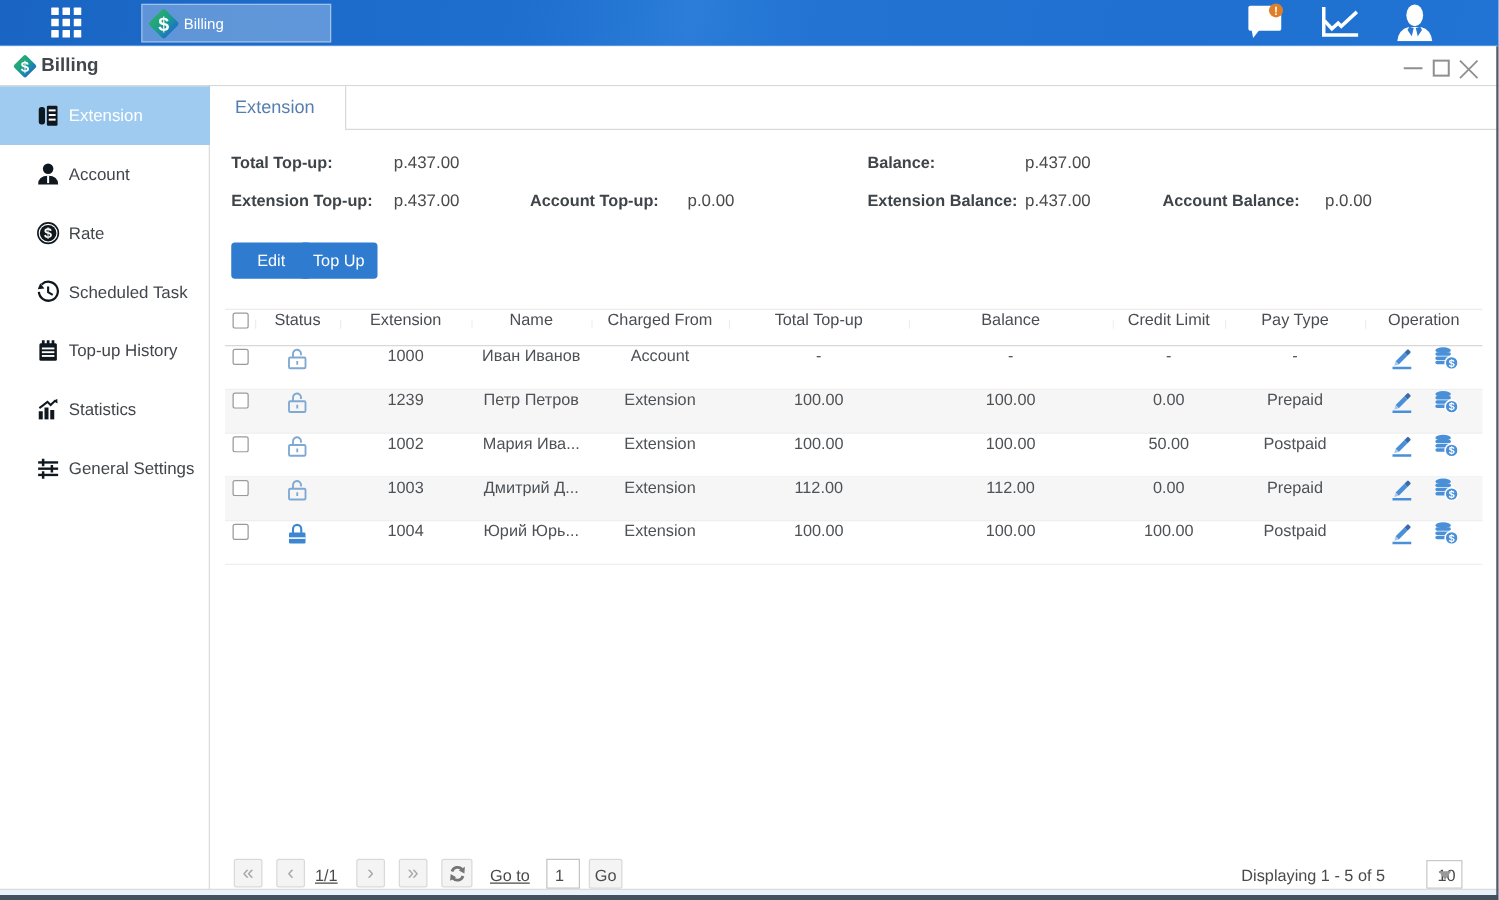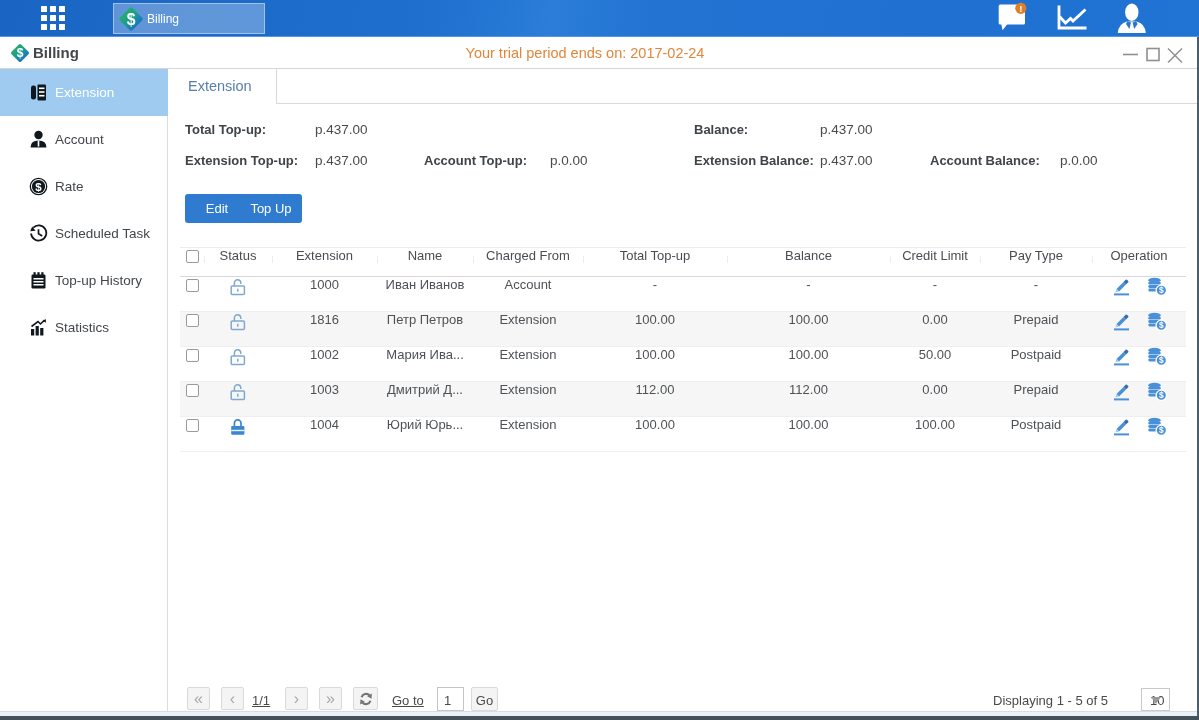--- a/index.html
+++ b/index.html
@@ -130,21 +130,20 @@
     <ellipse cx="17.8" cy="10.2" rx="6.7" ry="8.7" fill="#fff"></ellipse>
   </svg>
 </div>
 
 <div class="titlebar">
   <svg class="dia2" width="20" height="20" viewBox="0 0 24 24">
     <rect x="3.8" y="3.8" width="16.4" height="16.4" rx="2" transform="rotate(45 12 12)" fill="url(#dg)"></rect>
     <text x="12" y="17.2" font-size="14.5" font-weight="bold" fill="#fff" text-anchor="middle" font-family="Liberation Sans">$</text>
   </svg>
   <div class="tt">Billing</div>
-  <div class="trial">Your trial period ends on: 2017-02-24</div>
   <svg style="position:absolute;right:0;top:0" width="80" height="32" viewBox="0 0 80 32">
     <line x1="4" y1="17.5" x2="19" y2="17.5" stroke="#8f8f8f" stroke-width="1.6"></line>
     <rect x="28" y="11.5" width="12" height="12" fill="none" stroke="#8f8f8f" stroke-width="1.6"></rect>
     <line x1="49" y1="11.5" x2="63" y2="25.5" stroke="#8f8f8f" stroke-width="1.4"></line>
     <line x1="63" y1="11.5" x2="49" y2="25.5" stroke="#8f8f8f" stroke-width="1.4"></line>
   </svg>
 </div>
 
 <div class="sidebar">
   <div class="mi sel">
@@ -195,20 +194,31 @@
   </div>
   <div class="mi">
     <svg class="ic" viewBox="0 0 19 19">
       <rect x="2" y="11" width="3.2" height="6.5" fill="#10181f"></rect>
       <rect x="6.6" y="8" width="3.2" height="9.5" fill="#10181f"></rect>
       <rect x="11.2" y="10" width="3.2" height="7.5" fill="#10181f"></rect>
       <path d="M2.5 8.5 L9 3.5 L11.5 6 L15.5 2.2" fill="none" stroke="#10181f" stroke-width="1.6"></path>
       <path d="M16.8 1 L17 4.8 L13.8 3 Z" fill="#10181f"></path>
     </svg>
     <div class="lb">Statistics</div>
+  </div>
+  <div class="mi">
+    <svg class="ic" viewBox="0 0 19 19">
+      <rect x="1.5" y="4" width="16" height="1.9" fill="#10181f"></rect>
+      <rect x="4.5" y="2" width="2" height="6" fill="#10181f"></rect>
+      <rect x="1.5" y="9" width="16" height="1.9" fill="#10181f"></rect>
+      <rect x="11.5" y="7" width="2" height="6" fill="#10181f"></rect>
+      <rect x="1.5" y="14" width="16" height="1.9" fill="#10181f"></rect>
+      <rect x="4.5" y="12" width="2" height="6" fill="#10181f"></rect>
+    </svg>
+    <div class="lb">General Settings</div>
   </div>
 </div>
 
 <div class="content">
   <div class="tabbar">
     <div class="bline"></div>
       <div class="vline"></div>
     <div class="tabtxt">Extension</div>
   </div>
 
@@ -281,21 +291,21 @@
     </div>
     <div class="trow tr odd">
       <div class="tc c0"><span class="cb"></span></div>
       <div class="tc c1"><svg width="20" height="20" viewBox="0 0 20 20">
             <g stroke="#7fa9d2" stroke-width="1.5" fill="none">
               <rect x="3.2" y="9" width="13.2" height="8.6" rx="1"></rect>
               <path d="M6.4 9 V6.1 A3.2 3.2 0 0 1 12.8 5.9 V7.1"></path>
               <line x1="9.8" y1="11.8" x2="9.8" y2="14.8"></line>
             </g>
           </svg></div>
-      <div class="tc c2">1816</div>
+      <div class="tc c2">1239</div>
       <div class="tc c3">Петр Петров</div>
       <div class="tc c4">Extension</div>
       <div class="tc c5">100.00</div>
       <div class="tc c6">100.00</div>
       <div class="tc c7">0.00</div>
       <div class="tc c8">Prepaid</div>
       <div class="tc c9 ops">
         <svg width="19" height="19" viewBox="0 0 19 19">
           <path d="M11.5 5 L13.7 2.8 A0.9 0.9 0 0 1 15 2.8 L16.2 4 A0.9 0.9 0 0 1 16.2 5.3 L14 7.5 Z" fill="#3a6ba8"></path>
           <path d="M4.5 12 L11.5 5 L14 7.5 L7 14.5 Z" fill="#4a90d9"></path>

